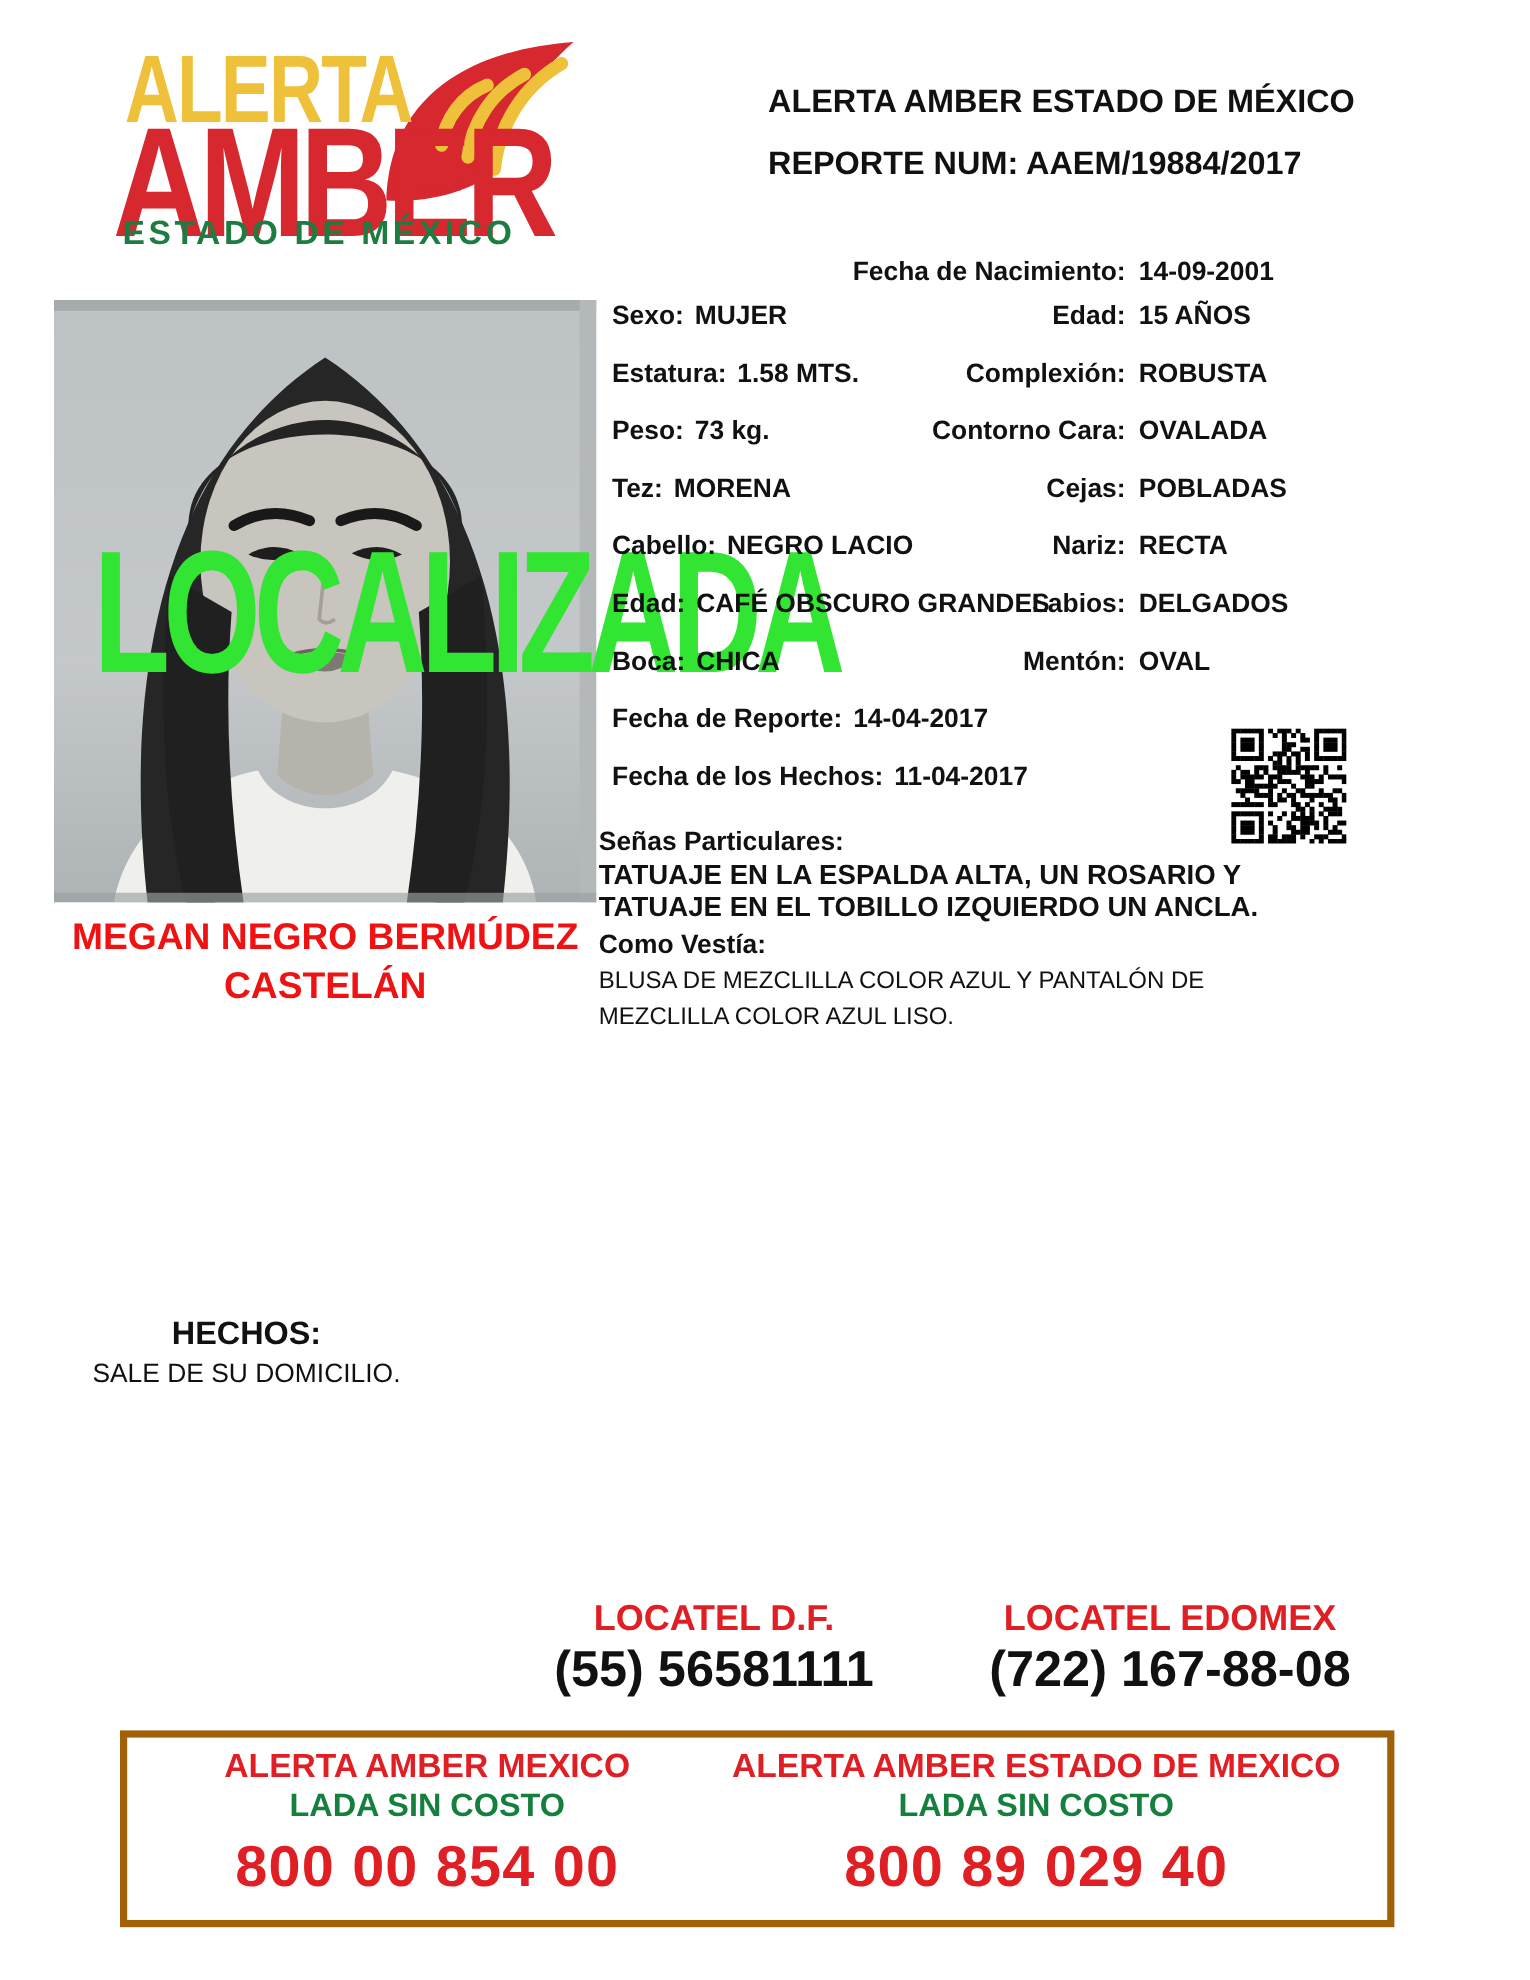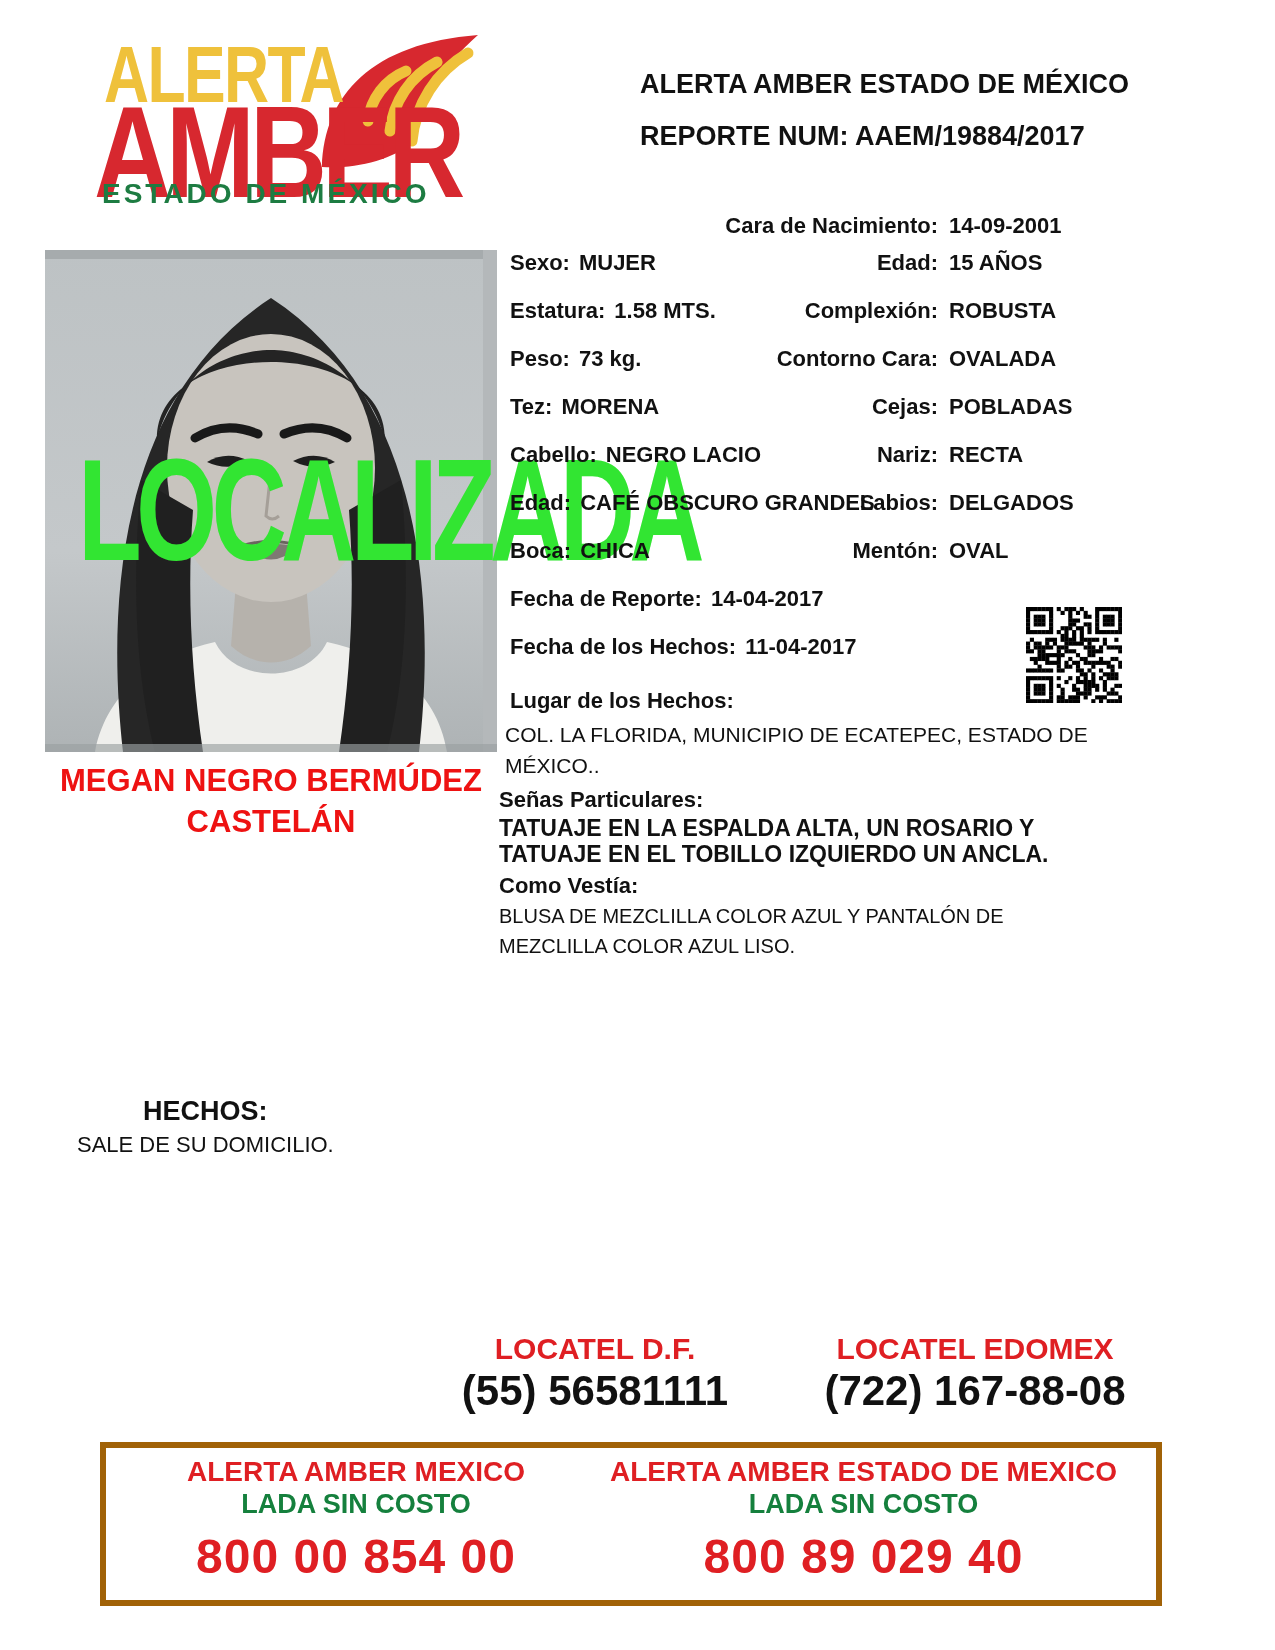--- a/index.html
+++ b/index.html
@@ -149,21 +149,21 @@
   <div class="watermark">LOCALIZADA</div>
 
   <div class="person-name">
     <div>MEGAN NEGRO BERMÚDEZ</div>
     <div>CASTELÁN</div>
   </div>
 
   <div class="fields">
 
     <div class="birth-row">
-      <span class="rl">Cara de Nacimiento:</span>
+      <span class="rl">Fecha de Nacimiento:</span>
       <span class="rv">14-09-2001</span>
     </div>
 
     <div class="frow">
       <span class="lcell"><span>Sexo:</span><span class="lv">MUJER</span></span>
       <span class="rl">Edad:</span>
       <span class="rv">15 AÑOS</span>
     </div>
     <div class="frow">
       <span class="lcell"><span>Estatura:</span><span class="lv">1.58 MTS.</span></span>
@@ -196,24 +196,20 @@
       <span class="rv">OVAL</span>
     </div>
 
     <div class="srow">
       <span class="lcell"><span>Fecha de Reporte:</span><span class="lv">14-04-2017</span></span>
     </div>
     <div class="srow">
       <span class="lcell"><span>Fecha de los Hechos:</span><span class="lv">11-04-2017</span></span>
     </div>
 
-    <div class="section">
-      <div class="section-header">Lugar de los Hechos:</div>
-      <div class="place-body">COL. LA FLORIDA, MUNICIPIO DE ECATEPEC, ESTADO DE MÉXICO..</div>
-    </div>
 
     <div class="section marks">
       <div class="section-header" style="margin-left:2px">Señas Particulares:</div>
       <div class="marks-body">TATUAJE EN LA ESPALDA ALTA, UN ROSARIO Y TATUAJE EN EL TOBILLO IZQUIERDO UN ANCLA.</div>
     </div>
 
     <div class="section clothing">
       <div class="section-header" style="margin-left:2px">Como Vestía:</div>
       <div class="clothing-body">BLUSA DE MEZCLILLA COLOR AZUL Y PANTALÓN DE MEZCLILLA COLOR AZUL LISO.</div>
     </div>

